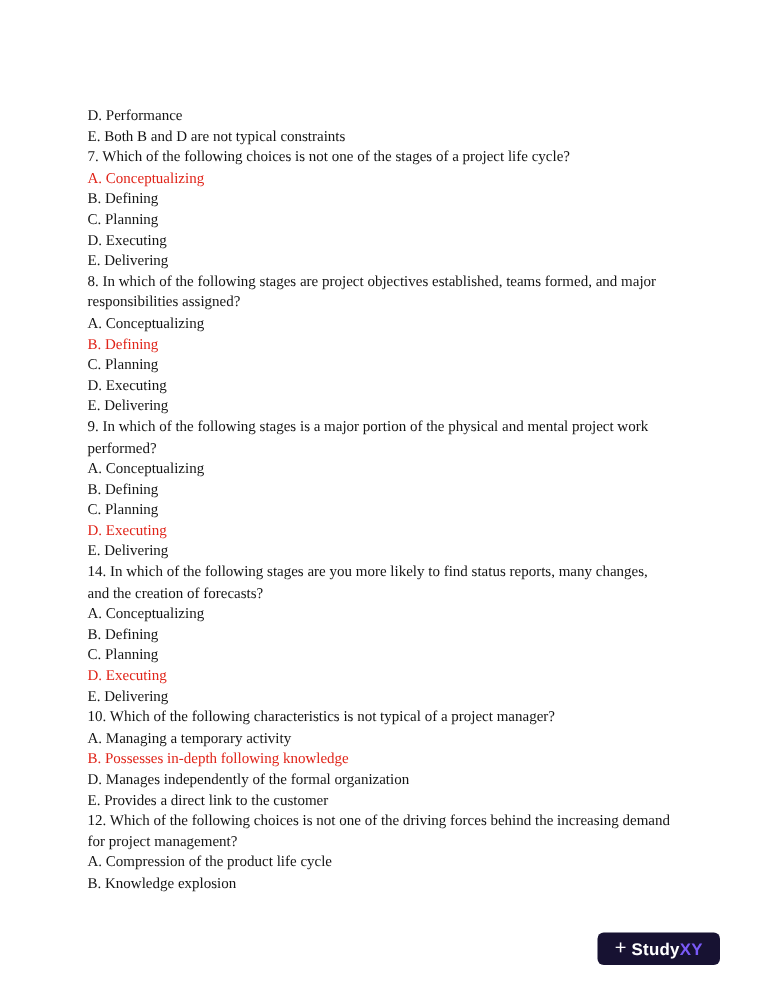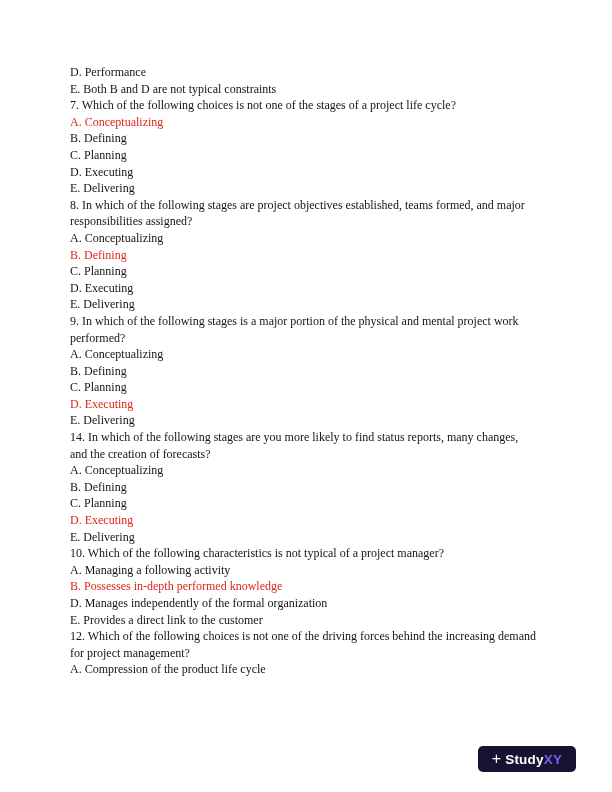--- a/index.html
+++ b/index.html
@@ -17,21 +17,21 @@
     overflow:hidden;
   }
   .page{
     position:absolute;
     inset:0;
     background:#ffffff;
   }
   .content{
     position:absolute;
     left:70px;
-    top:64px;
+    top:84px;
     width:480px;
   }
   .line{
     font-size:12px;
     line-height:16.6px;
     color:var(--body);
     white-space:nowrap;
   }
   .line.red{
     color:var(--red);
@@ -97,27 +97,28 @@
       <div class="line red">D. Executing</div>
       <div class="line">E. Delivering</div>
       <div class="line">14. In which of the following stages are you more likely to find status reports, many changes,</div>
       <div class="line">and the creation of forecasts?</div>
       <div class="line">A. Conceptualizing</div>
       <div class="line">B. Defining</div>
       <div class="line">C. Planning</div>
       <div class="line red">D. Executing</div>
       <div class="line">E. Delivering</div>
       <div class="line">10. Which of the following characteristics is not typical of a project manager?</div>
-      <div class="line">A. Managing a following activity</div>
-      <div class="line red">B. Possesses in-depth performed knowledge</div>
+      <div class="line">A. Managing a temporary activity</div>
+      <div class="line red">B. Possesses in-depth following knowledge</div>
       <div class="line">D. Manages independently of the formal organization</div>
       <div class="line">E. Provides a direct link to the customer</div>
       <div class="line">12. Which of the following choices is not one of the driving forces behind the increasing demand</div>
       <div class="line">for project management?</div>
       <div class="line">A. Compression of the product life cycle</div>
+      <div class="line">B. Knowledge explosion</div>
     </div>
 
   <div class="logo">
     <span class="plus">+</span>
     <span class="brand"><span>Study</span><span class="accent">XY</span></span>
   </div>
 
 </div>
 
 </body></html>

